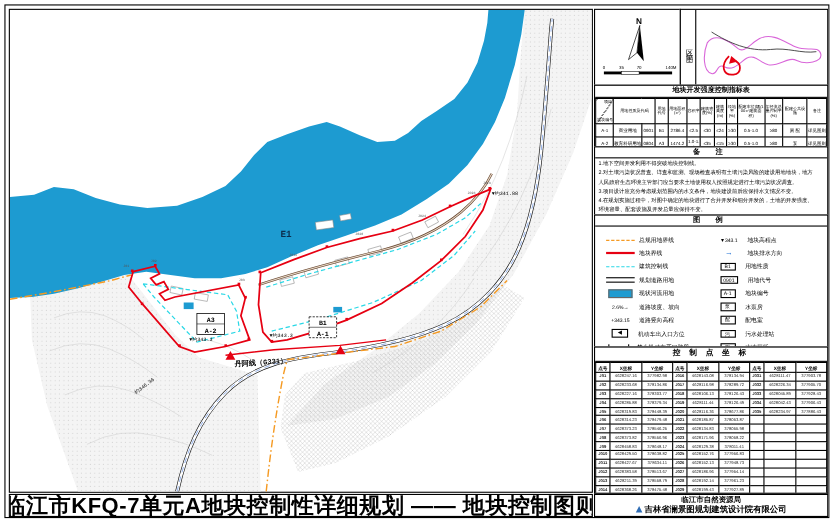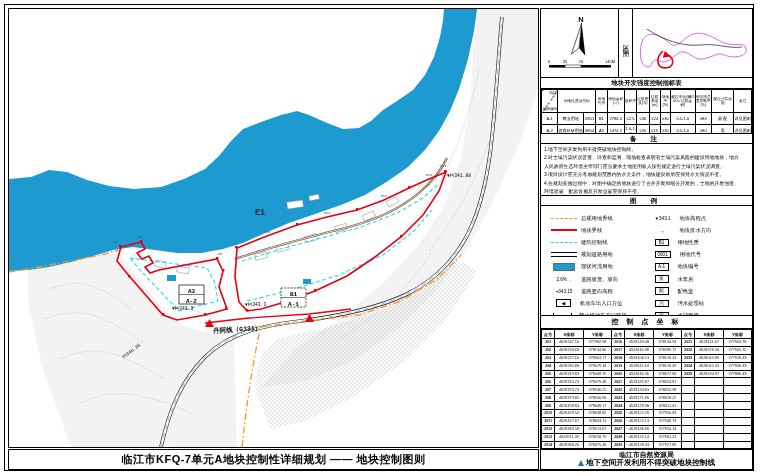--- a/index.html
+++ b/index.html
@@ -5,21 +5,21 @@
   html,body{margin:0;padding:0;}
   body{width:760px;height:476px;position:relative;background:#fff;
        font-family:"Liberation Sans",sans-serif;color:#000;overflow:hidden;}
   .outer{position:absolute;left:4px;top:4px;width:750px;height:467px;border:1.5px solid #000;box-sizing:border-box;}
   .sbox{position:absolute;border:1px solid #000;background:#fff;box-sizing:border-box;overflow:hidden;}
   
   #map-panel{left:8px;top:8px;width:531px;height:440px;font-family:Liberation Mono, monospace;}
   
   #title-band{left:8px;top:449px;width:531px;height:21px;border:1.5px solid #000;
               display:flex;align-items:center;justify-content:center;}
-  #title-band .t{font-size:11px;font-weight:bold;letter-spacing:0.5px;white-space:nowrap;}
+  #title-band .t{font-size:20px;font-weight:bold;letter-spacing:0.5px;white-space:nowrap;}
   
   #org-box{left:540px;top:449px;width:213px;height:21px;display:flex;flex-direction:column;
            align-items:center;justify-content:center;line-height:1.15;}
   #org-box .l1{font-size:6.8px;font-weight:bold;}
   #org-box .l2{font-size:7.6px;font-weight:bold;display:flex;align-items:center;gap:2px;}
   .logo-tri{width:0;height:0;border-left:3.5px solid transparent;border-right:3.5px solid transparent;
             border-bottom:6px solid #2f6db5;display:inline-block;}
   
   #compass-box{left:540px;top:8px;width:79px;height:70px;}
   #locmap-box{left:618px;top:8px;width:135px;height:70px;display:flex;}
@@ -604,15 +604,15 @@
   </table>
 </div>
 
 <div class="sbox" id="title-band">
   <span class="t">临江市KFQ-7单元A地块控制性详细规划 —— 地块控制图则</span>
 </div>
 <div class="sbox" id="org-box">
   <span class="l1">临江市自然资源局</span>
   <span class="l2">
       <span class="logo-tri"></span>
-      <span>地下空间开发利用不得突破地块控制线</span>
+      <span>吉林省澜景图规划建筑设计院有限公司</span>
     </span>
 </div>
 
 </body></html>

